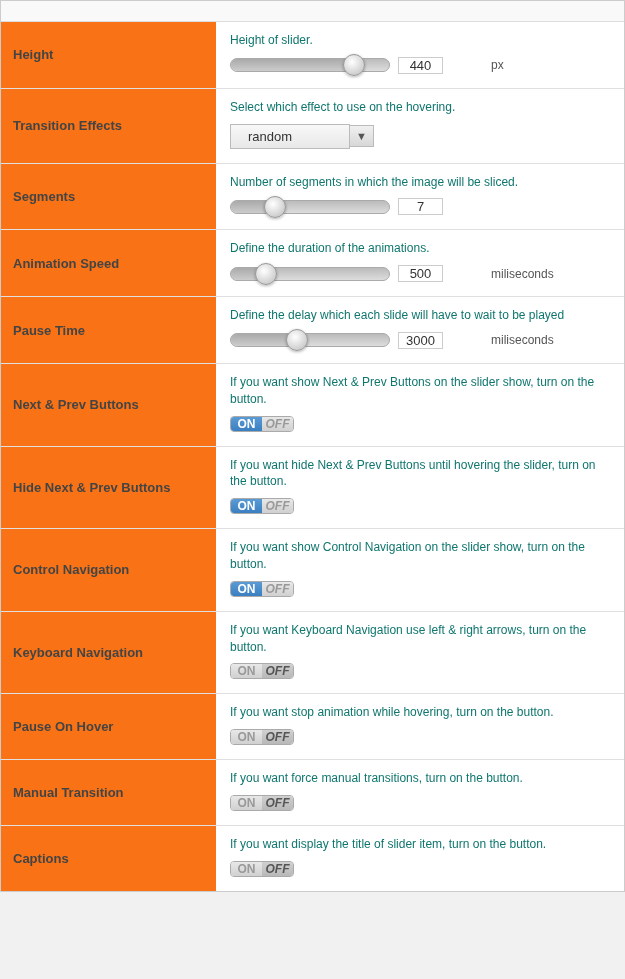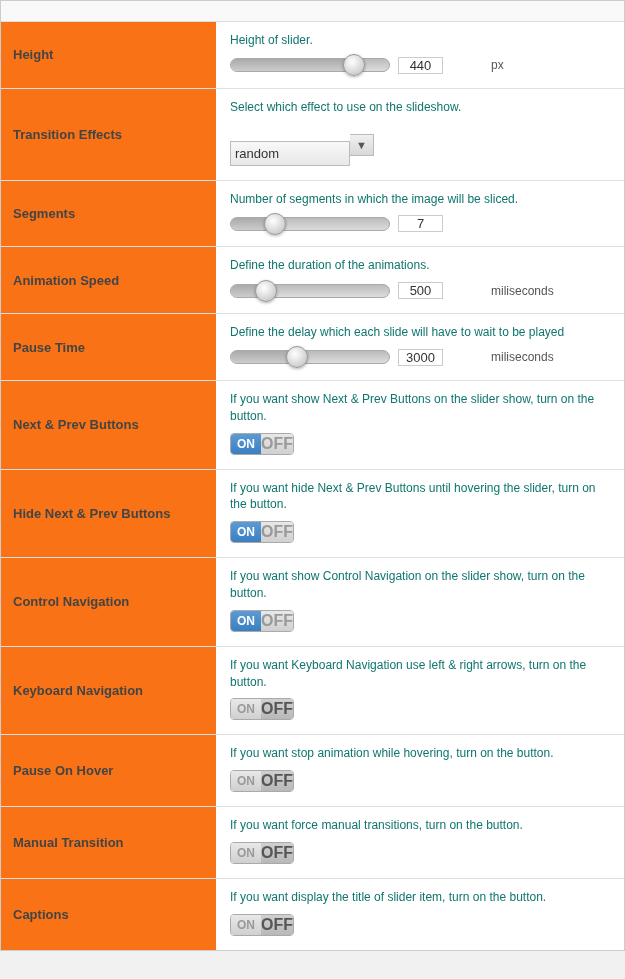--- a/index.html
+++ b/index.html
@@ -100,62 +100,62 @@
     }
     
     .dropdown-container {
       display: flex;
       align-items: center;
       gap: 0;
     }
     .dropdown-select {
       border: 1px solid #bbb;
       background: linear-gradient(to bottom, #f8f8f8, #e8e8e8);
-      padding: 4px 4px;
+      padding: 4px 17px;
       font-size: 13px;
       min-width: 120px;
       color: #333;
       appearance: none;
-      margin-top: 17px;
       -webkit-appearance: none;
     }
     .dropdown-arrow-btn {
       border: 1px solid #bbb;
       border-left: none;
       background: linear-gradient(to bottom, #f0f0f0, #d8d8d8);
       padding: 4px 6px;
       cursor: pointer;
       font-size: 11px;
       color: #555;
     }
     
     .toggle-switch {
       display: inline-flex;
       width: 64px;
-      height: 22px;
+      height: 16px;
       border-radius: 4px;
       overflow: hidden;
       border: 1px solid #aaa;
       cursor: pointer;
     }
     .toggle-on {
       flex: 1;
       display: flex;
       align-items: center;
       justify-content: center;
       font-weight: bold;
       font-size: 12px;
     }
     .toggle-off {
       flex: 1;
       display: flex;
       align-items: center;
       justify-content: center;
       font-weight: bold;
-      font-size: 16px;
+      font-size: 12px;
+      font-style: italic;
     }
     .toggle-active-on .toggle-on {
       background: linear-gradient(to bottom, #5b9bd5, #3a7fc1);
       color: #fff;
     }
     .toggle-active-on .toggle-off {
       background: linear-gradient(to bottom, #e8e8e8, #d0d0d0);
       color: #999;
     }
     .toggle-active-off .toggle-on {
@@ -184,21 +184,21 @@
                 <div class="slider-thumb" style="left: calc(78% - 11px);"></div>
               </div>
               <div class="slider-value-box">440</div>
               <span class="slider-unit">px</span>
             </div>
           </td>
         </tr>
         <tr>
           <td class="label-cell">Transition Effects</td>
           <td class="control-cell">
-            <div class="control-description">Select which effect to use on the slideshow.</div>
+            <div class="control-description">Select which effect to use on the hovering.</div>
             <div class="dropdown-container">
               <select class="dropdown-select"><option value="random">random</option><option value="fade">fade</option><option value="fold">fold</option><option value="wipe">wipe</option><option value="blindX">blindX</option><option value="blindY">blindY</option></select>
               <div class="dropdown-arrow-btn">▼</div>
             </div>
           </td>
         </tr>
         <tr>
           <td class="label-cell">Segments</td>
           <td class="control-cell">
             <div class="control-description">Number of segments in which the image will be sliced.</div>

